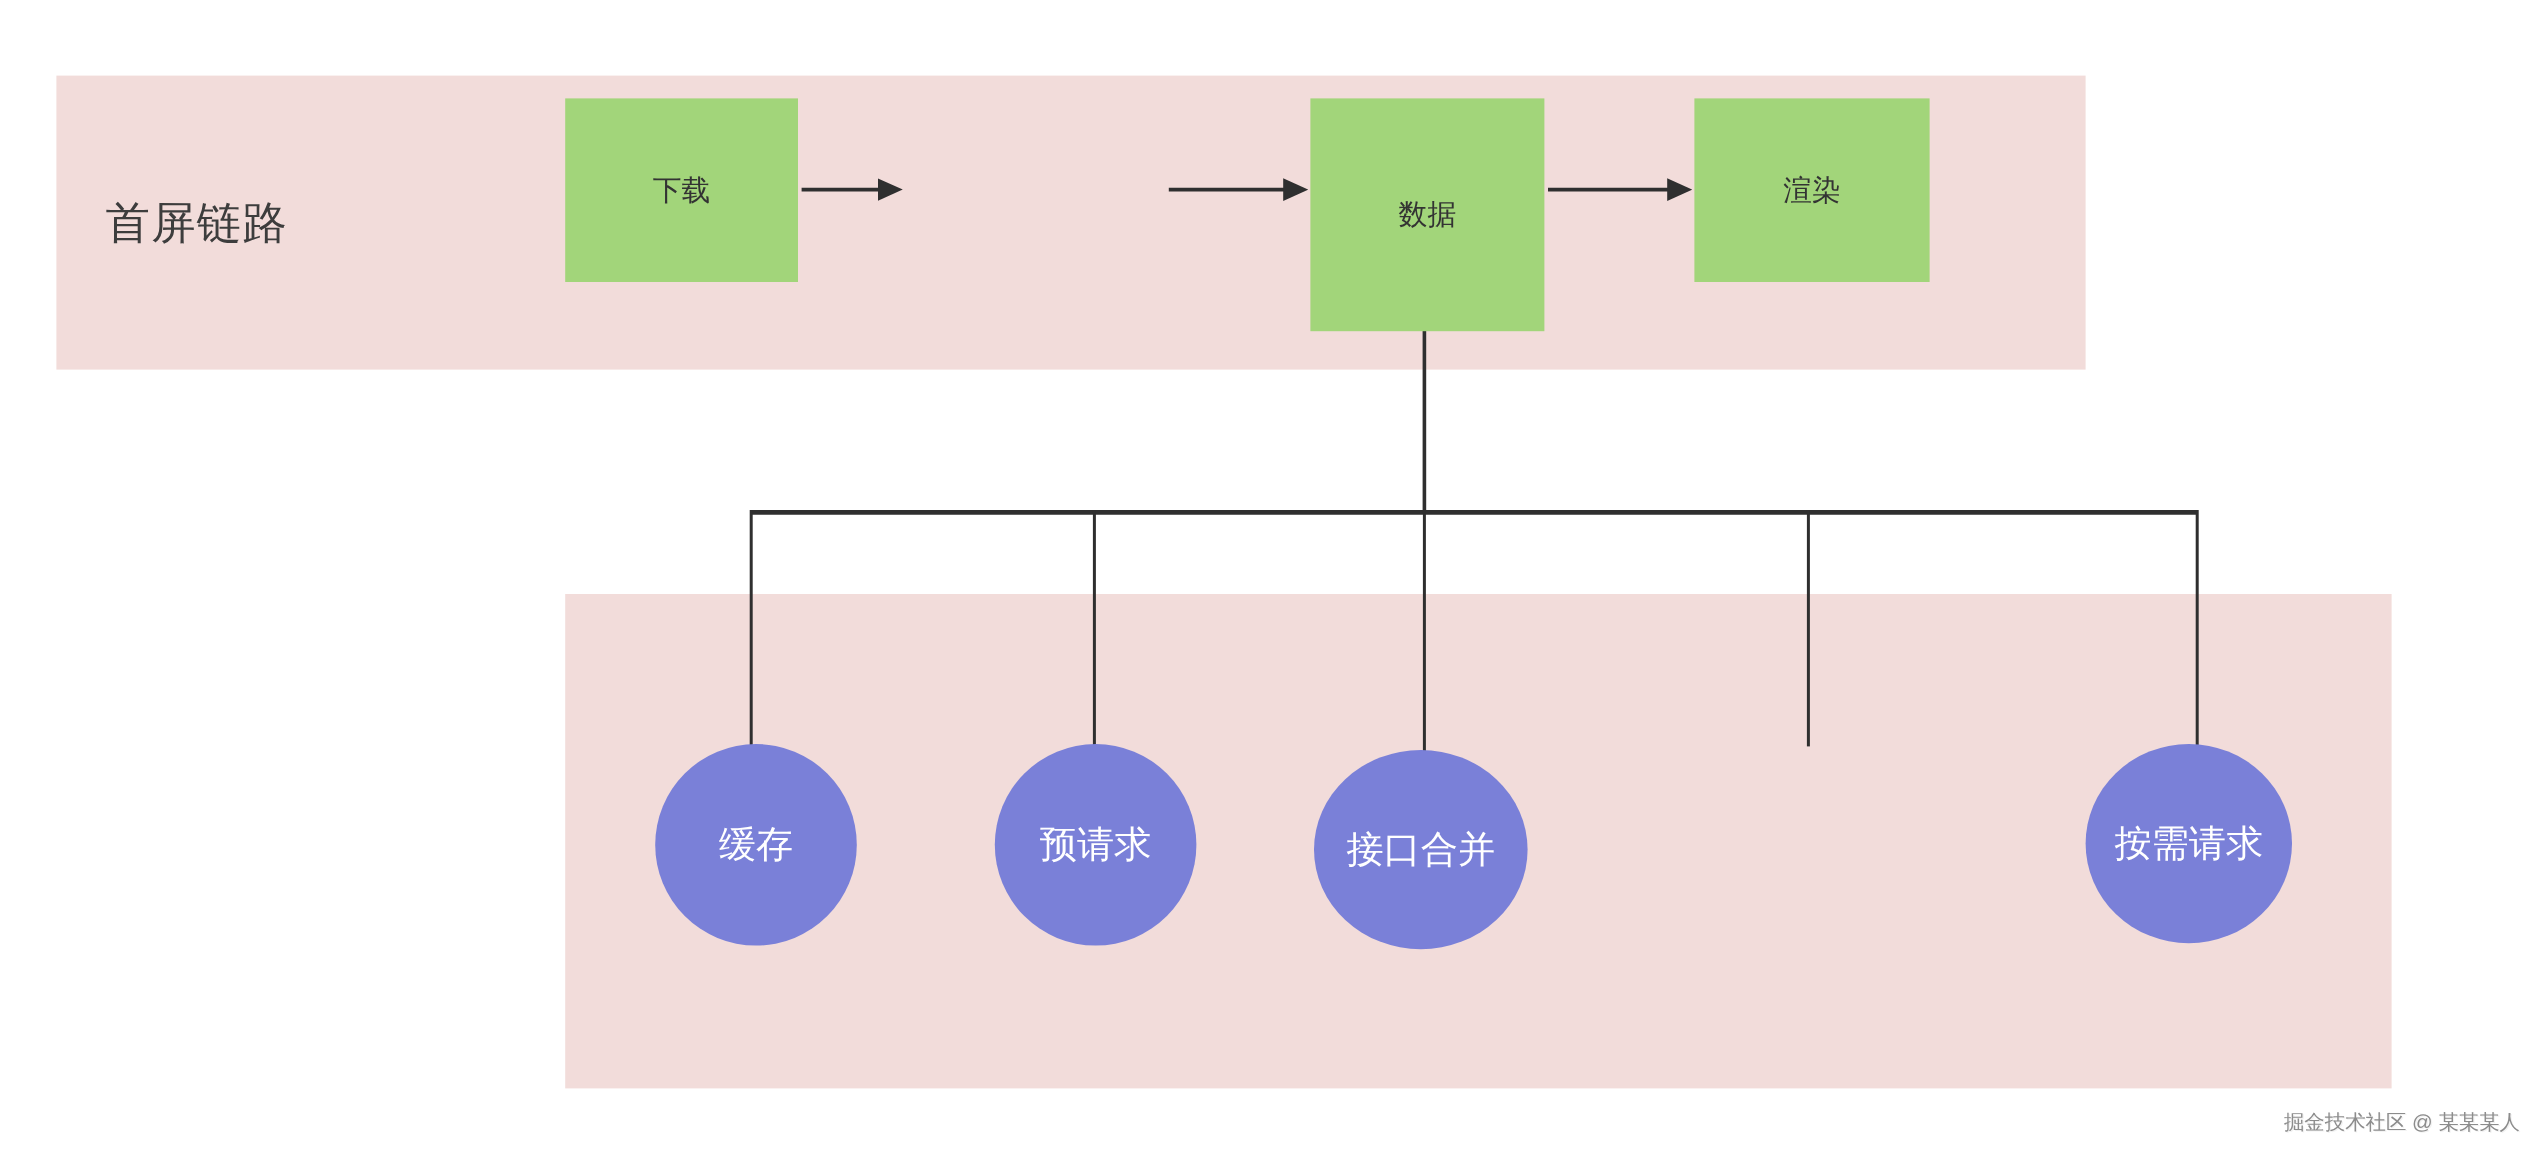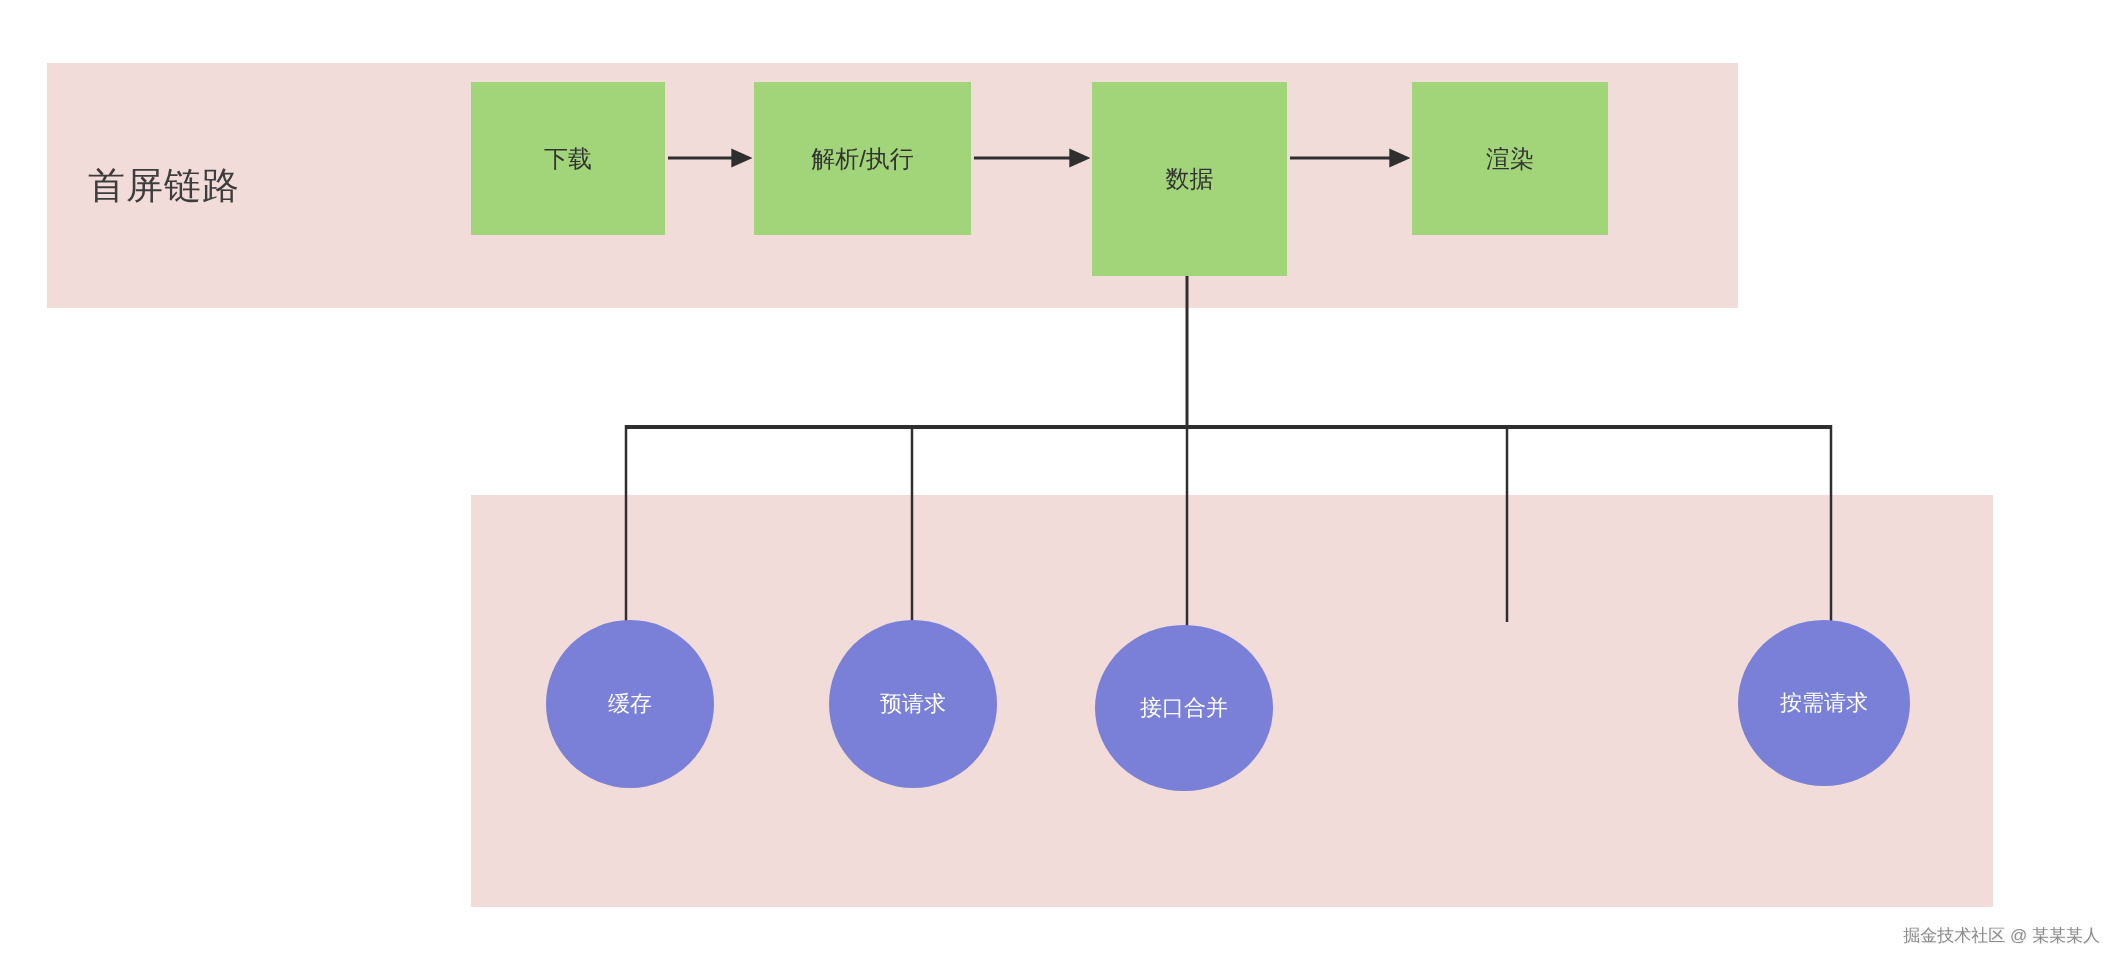--- a/index.html
+++ b/index.html
@@ -62,21 +62,21 @@
     width:1522px; height:412px;
     background:var(--area-pink);
   }
   .bubble{
     position:absolute;
     background:var(--bubble-purple);
     border-radius:50%;
     display:flex;
     align-items:center;
     justify-content:center;
-    font-size:22px;
+    font-size:31px;
     color:var(--bubble-text);
     white-space:nowrap;
   }
   #bubble-cache      {left:546px;  top:620px; width:168px; height:168px;}
   #bubble-prefetch   {left:829px;  top:620px; width:168px; height:168px;}
   #bubble-merge      {left:1095px; top:625px; width:178px; height:166px;}
   #bubble-share      {left:1377px; top:618px; width:262px; height:204px;}
   #bubble-ondemand   {left:1738px; top:620px; width:172px; height:166px;}
   .watermark{
     position:absolute;
@@ -118,23 +118,20 @@
     <line x1="626" y1="425" x2="626" y2="624" style="stroke:var(--line-dark,#2f2f2f);stroke-width:2.5"></line>
     <line x1="912" y1="425" x2="912" y2="624" style="stroke:var(--line-dark,#2f2f2f);stroke-width:2.5"></line>
     <line x1="1187" y1="425" x2="1187" y2="629" style="stroke:var(--line-dark,#2f2f2f);stroke-width:2.5"></line>
     <line x1="1507" y1="425" x2="1507" y2="622" style="stroke:var(--line-dark,#2f2f2f);stroke-width:2.5"></line>
     <line x1="1831" y1="425" x2="1831" y2="624" style="stroke:var(--line-dark,#2f2f2f);stroke-width:2.5"></line>
   </svg>
 
   <div class="step-box" id="step-download">
     <span>下载</span>
   </div>
-  <div class="step-box" id="step-parse">
-    <span>解析/执行</span>
-  </div>
   <div class="step-box" id="step-data">
     <span>数据</span>
   </div>
   <div class="step-box" id="step-render">
     <span>渲染</span>
   </div>
 
   <div class="bubble" id="bubble-cache">
     <span>缓存</span>
   </div>

